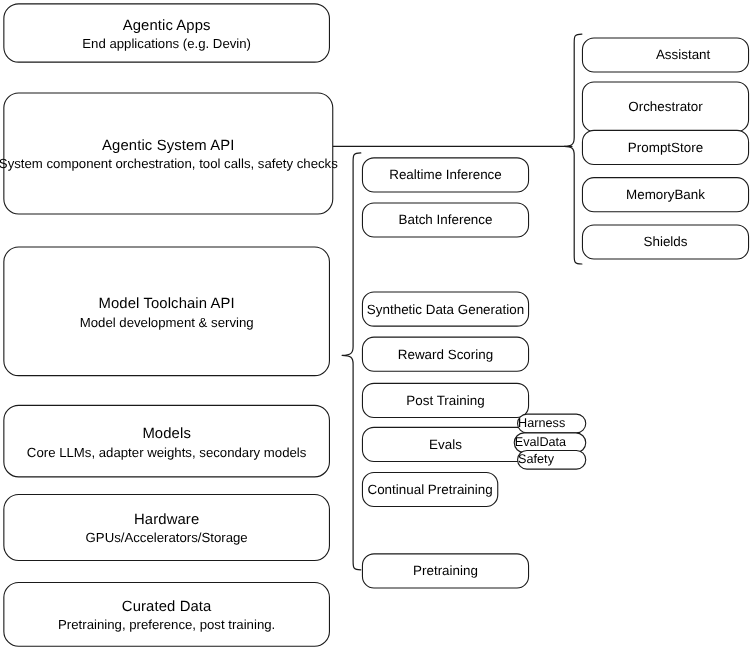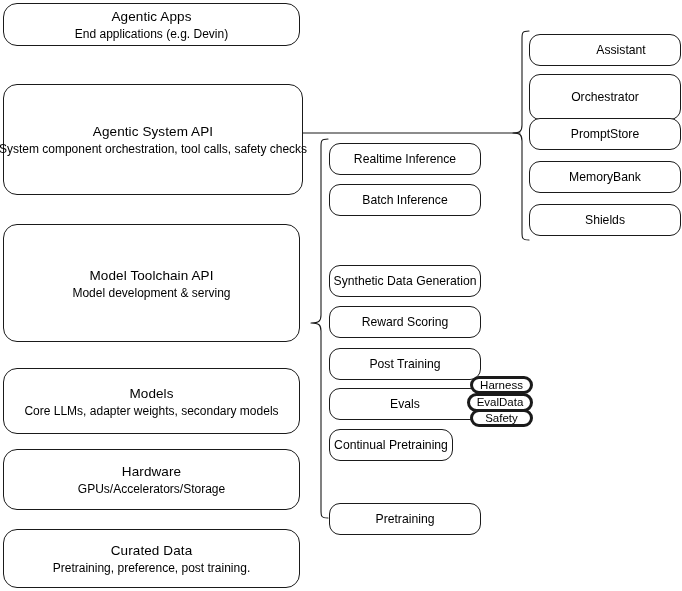--- a/index.html
+++ b/index.html
@@ -55,26 +55,25 @@
     border-radius: 11px;
     font-size: 12.2px;
     line-height: 14px;
     white-space: nowrap;
   }
 
   
   .badge {
     position: absolute;
     box-sizing: border-box;
-    border: 3px solid #14532d;
+    border: 1px solid #14532d;
     background: #ffffff;
     border-radius: 999px;
     display: flex;
     align-items: center;
-    justify-content: center;
     font-size: 11.5px;
     line-height: 13px;
     white-space: nowrap;
     z-index: 5;
   }
 
   
   .brace {
     position: absolute;
     z-index: 2;
@@ -92,21 +91,21 @@
     stroke-width: 1.1;
     stroke-linecap: round;
     stroke-linejoin: round;
   }
 </style>
 </head>
 <body>
 
 <div id="canvas" style="background: rgb(255, 255, 255);">
 
-  <div class="node layer" style="left: 3px; top: 3px; width: 297px; height: 43px; border-color: rgb(26, 26, 26);">
+  <div class="node layer" style="left: 3px; top: 3px; width: 297px; height: 54px; border-color: rgb(26, 26, 26);">
     <div class="title">Agentic Apps</div>
     <div class="subtitle">End applications (e.g. Devin)</div>
   </div>
 
   <div class="node layer" style="left: 3px; top: 84px; width: 300px; height: 111px; border-color: rgb(26, 26, 26);">
     <div class="title">Agentic System API</div>
     <div class="subtitle">System component orchestration, tool calls, safety checks</div>
   </div>
 
   <div class="node layer" style="left: 3px; top: 224px; width: 297px; height: 118px; border-color: rgb(26, 26, 26);">

